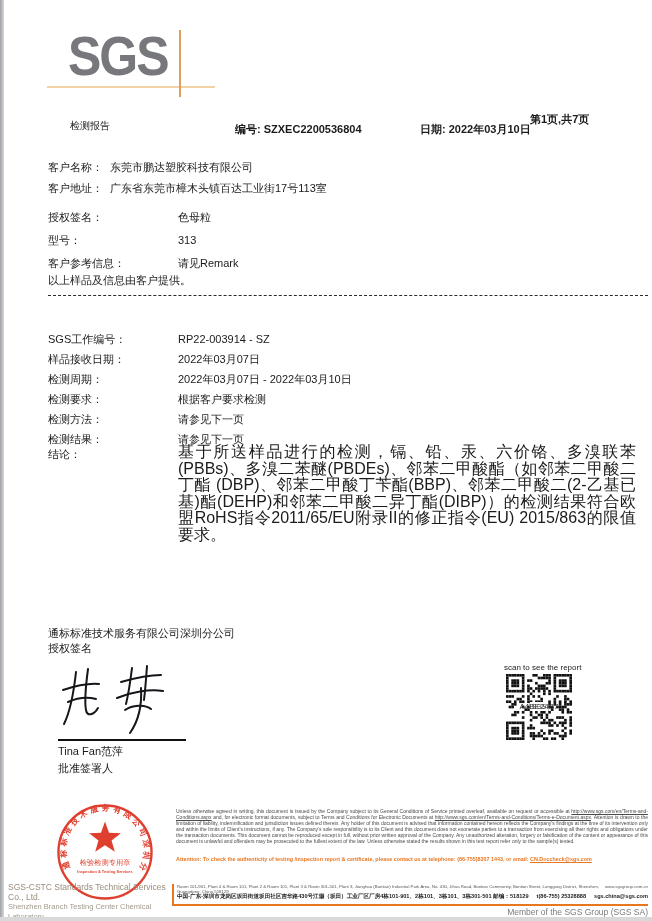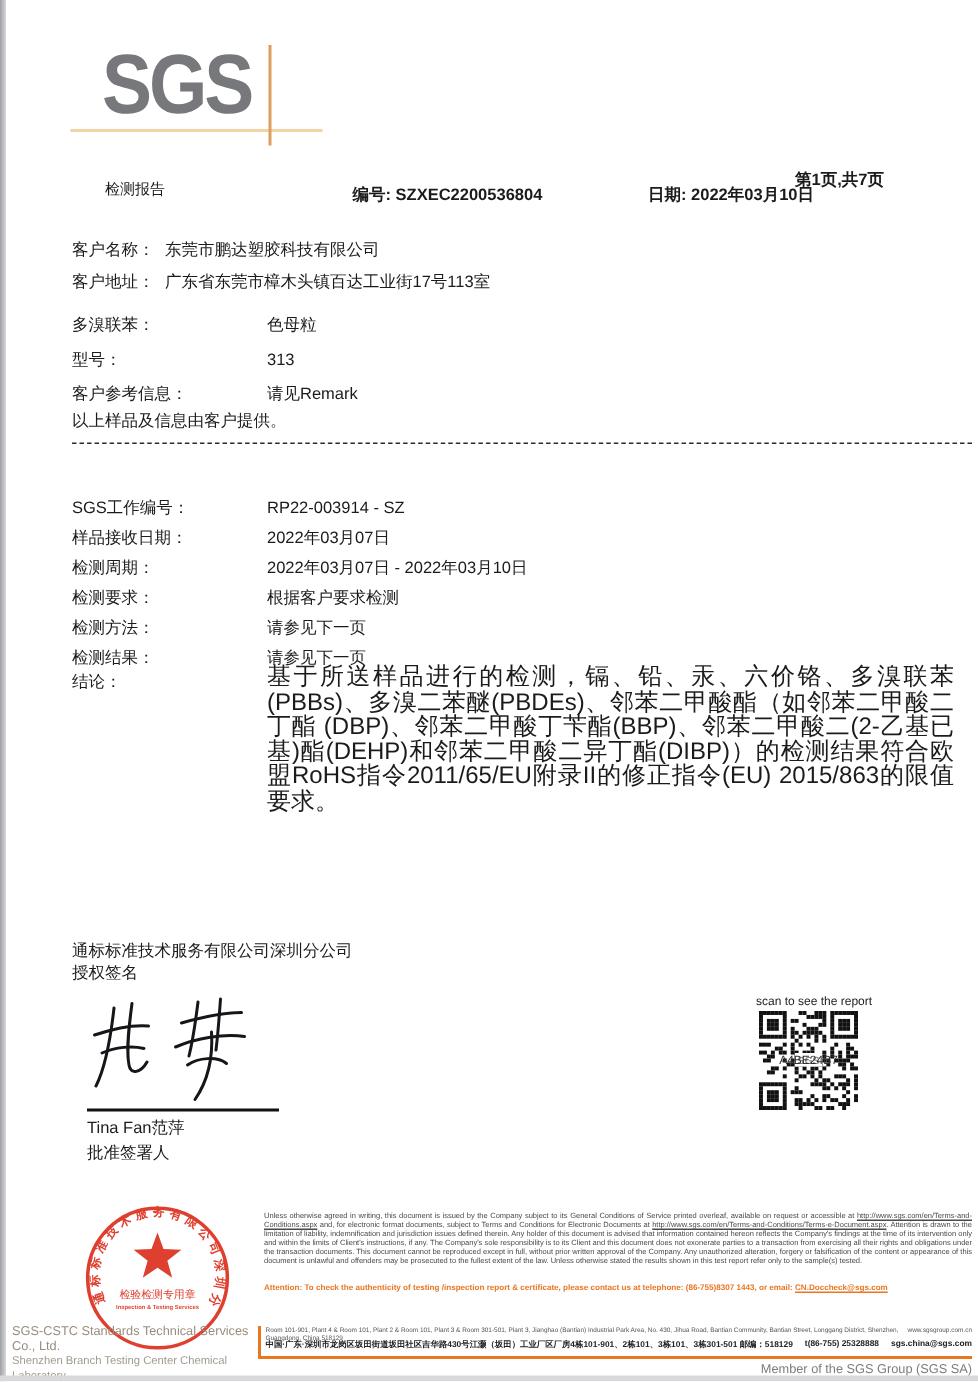--- a/index.html
+++ b/index.html
@@ -9,21 +9,21 @@
   
   #edge-left{left:0;top:0;width:4px;height:921px;background:linear-gradient(to right,#9fa0a4,#d8d8db);}
   #edge-bottom{left:0;top:917px;width:652px;height:4px;background:#d9d9db;}
   
   #logo{left:68px;top:28px;font-weight:bold;font-size:50px;letter-spacing:-2px;color:#77787b;
         transform:scaleY(1.12);transform-origin:top left;line-height:1;}
   #logo-hline{left:47px;top:86px;width:168px;height:2px;background:#f3d2a6;}
   #logo-vline{left:179px;top:30px;width:2px;height:67px;background:#dd9e5f;}
   #title-row{left:70px;top:119px;width:560px;font-size:10px;font-weight:normal;}
   #report-no{left:235px;top:122px;font-size:11px;font-weight:bold;text-align:center;}
-  #date-block{left:432px;top:122px;font-size:11px;font-weight:bold;}
+  #date-block{left:420px;top:122px;font-size:11px;font-weight:bold;}
   #page-info{left:530px;top:112px;font-size:11px;font-weight:bold;}
   
   .rowlist .row{display:flex;margin-bottom:7px;font-size:11px;line-height:14px;}
   #client-list{left:48px;top:160px;width:560px;}
   #client-list .lbl{width:62px;flex:0 0 62px;}
   #sample-list{left:48px;top:210px;width:560px;}
   #sample-list .row{margin-bottom:9px;}
   #sample-list .lbl{width:130px;flex:0 0 130px;}
   #client-note{left:48px;top:273px;font-size:11px;}
   #sep-dashed{left:48px;top:295px;width:600px;border-top:1.5px dashed #2b2b2b;}
@@ -81,21 +81,21 @@
       </div>
 
       <div class="row">
         <span class="lbl">客户地址：</span>
         <span class="val">广东省东莞市樟木头镇百达工业街17号113室</span>
       </div>
     </div>
   <div class="abs rowlist" id="sample-list">
 
       <div class="row">
-        <span class="lbl">多溴联苯：</span>
+        <span class="lbl">授权签名：</span>
         <span class="val">色母粒</span>
       </div>
 
       <div class="row">
         <span class="lbl">型号：</span>
         <span class="val">313</span>
       </div>
 
       <div class="row">
         <span class="lbl">客户参考信息：</span>

